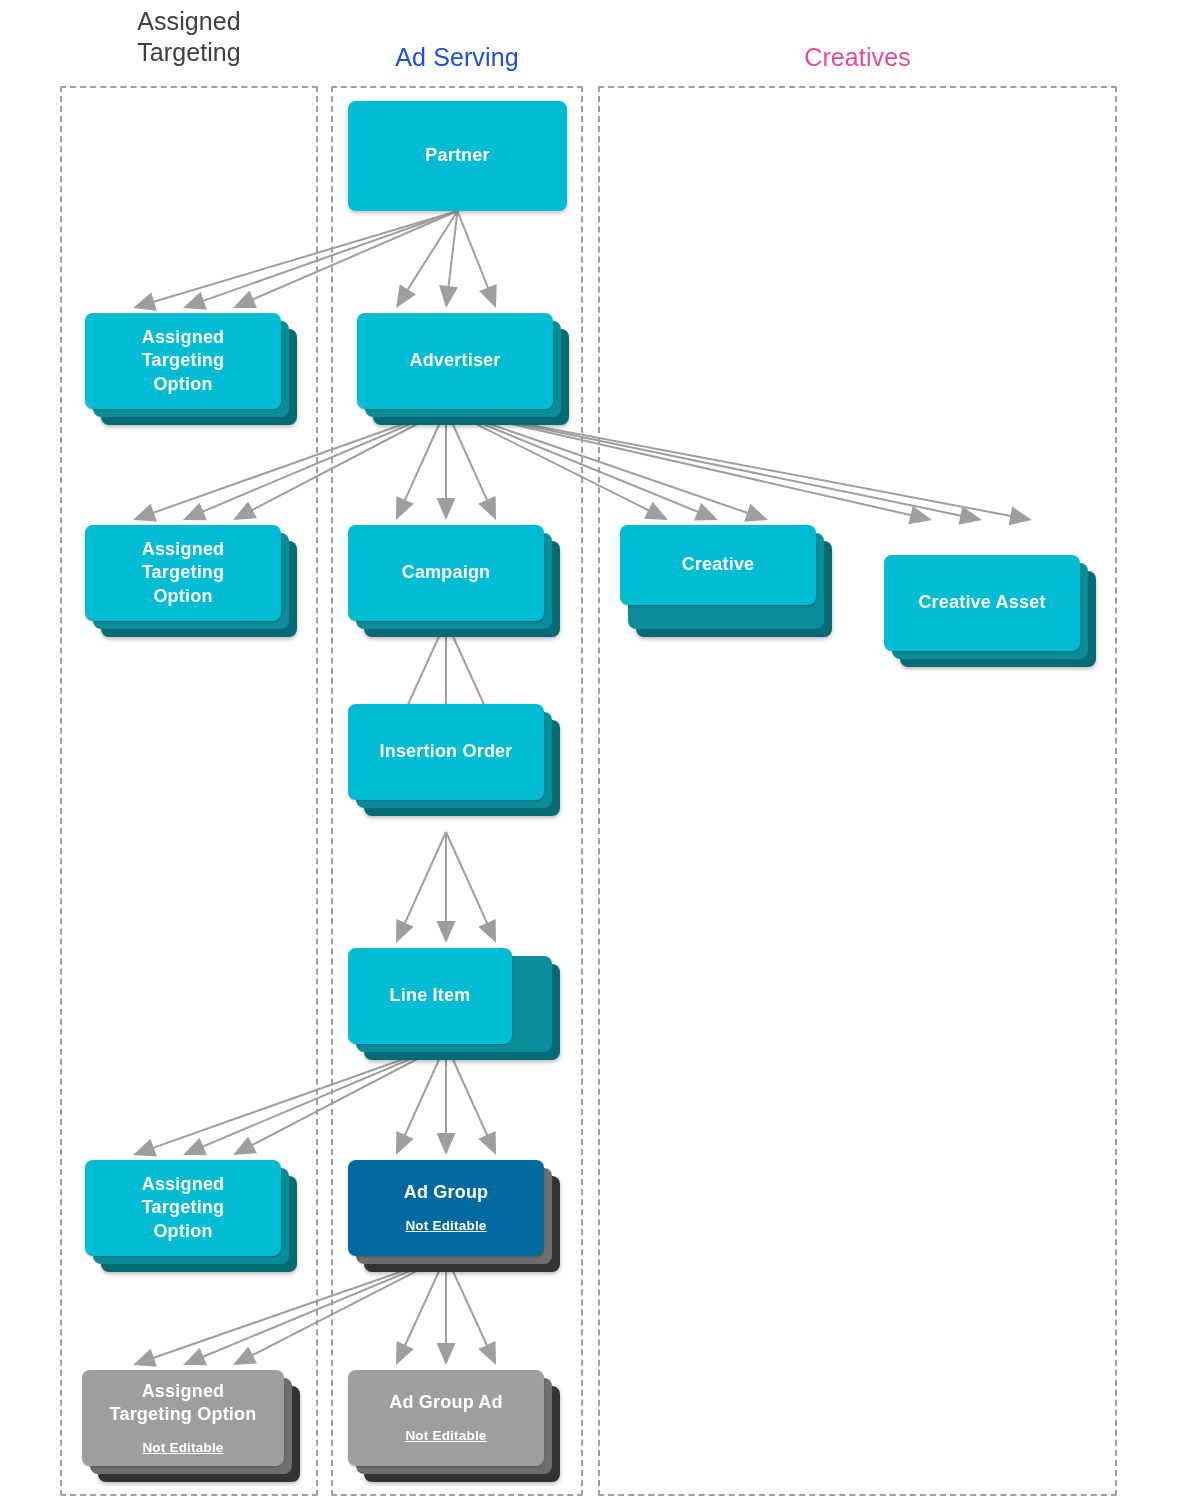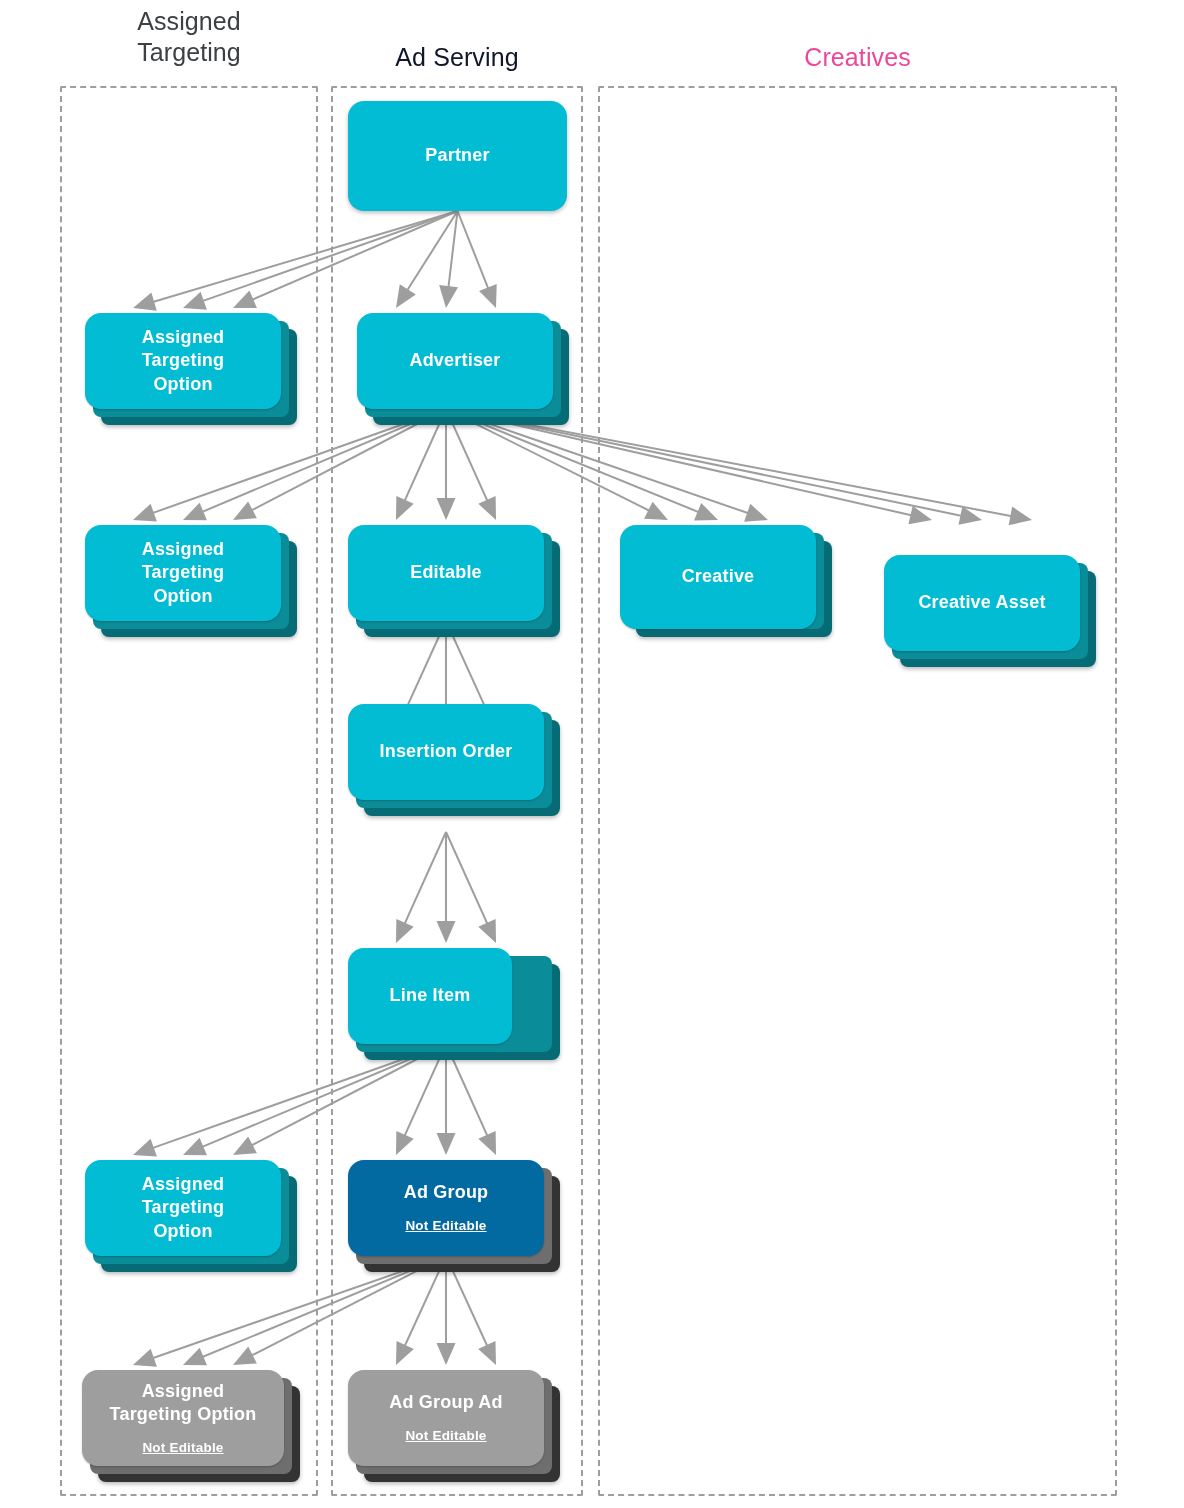--- a/index.html
+++ b/index.html
@@ -50,21 +50,21 @@
   .node .layer {
     position: absolute;
     border-radius: 8px;
     box-sizing: border-box;
   }
   .node .layer.s2 { filter: blur(0.2px); }
   .node .face {
     position: absolute;
     left: 0;
     top: 0;
-    border-radius: 16px;
+    border-radius: 8px;
     box-sizing: border-box;
     display: flex;
     flex-direction: column;
     align-items: center;
     justify-content: center;
     text-align: center;
     color: #ffffff;
     box-shadow: 0 1px 2px rgba(0,0,0,0.22);
   }
   .node .title {
@@ -192,21 +192,21 @@
     </svg>
 
   <div id="groups">
       <div class="col-group" style="left: 60px; top: 86px; width: 258px; height: 1410px; border-color: rgb(158, 158, 158);"></div>
       <div class="col-group" style="left: 331px; top: 86px; width: 252px; height: 1410px; border-color: rgb(158, 158, 158);"></div>
       <div class="col-group" style="left: 598px; top: 86px; width: 519px; height: 1410px; border-color: rgb(158, 158, 158);"></div>
     </div>
   <div id="titles">
       <div class="col-title" style="left: 60px; top: 6px; width: 258px; color: rgb(60, 64, 67); white-space: pre-line;">Assigned
 Targeting</div>
-      <div class="col-title" style="left: 331px; top: 42px; width: 252px; color: #0f172a; white-space: pre-line;">Ad Serving</div>
+      <div class="col-title" style="left: 331px; top: 42px; width: 252px; color: #1d4ed8; white-space: pre-line;">Ad Serving</div>
       <div class="col-title" style="left: 598px; top: 42px; width: 519px; color: #ec4899; white-space: pre-line;">Creatives</div>
     </div>
   <div id="nodes">
       <div class="node single" style="left: 348px; top: 101px; width: 219px; height: 110px;">
         <div class="face" style="width: 219px; height: 110px; background: rgb(2, 188, 212); color: rgb(255, 255, 255);">
           <div class="title">Partner</div>
         </div>
       </div>
       <div class="node" style="left: 85px; top: 313px; width: 196px; height: 96px;">
         <div class="layer s2" style="left: 16px; top: 16px; width: 196px; height: 96px; background: rgb(7, 107, 117); box-shadow: rgba(0, 0, 0, 0.28) 0px 2px 4px;"></div>
@@ -230,27 +230,27 @@
         <div class="face" style="width: 196px; height: 96px; background: rgb(2, 188, 212); color: rgb(255, 255, 255);">
           <div class="title">Assigned
 Targeting
 Option</div>
         </div>
       </div>
       <div class="node" style="left: 348px; top: 525px; width: 196px; height: 96px;">
         <div class="layer s2" style="left: 16px; top: 16px; width: 196px; height: 96px; background: rgb(7, 107, 117); box-shadow: rgba(0, 0, 0, 0.28) 0px 2px 4px;"></div>
         <div class="layer s1" style="left: 8px; top: 8px; width: 196px; height: 96px; background: rgb(11, 140, 153);"></div>
         <div class="face" style="width: 196px; height: 96px; background: rgb(2, 188, 212); color: rgb(255, 255, 255);">
-          <div class="title">Editable</div>
+          <div class="title">Campaign</div>
         </div>
       </div>
       <div class="node" style="left: 620px; top: 525px; width: 196px; height: 96px;">
         <div class="layer s2" style="left: 16px; top: 16px; width: 196px; height: 96px; background: rgb(7, 107, 117); box-shadow: rgba(0, 0, 0, 0.28) 0px 2px 4px;"></div>
         <div class="layer s1" style="left: 8px; top: 8px; width: 196px; height: 96px; background: rgb(11, 140, 153);"></div>
-        <div class="face" style="width: 196px; height: 104px; background: rgb(2, 188, 212); color: rgb(255, 255, 255);">
+        <div class="face" style="width: 196px; height: 80px; background: rgb(2, 188, 212); color: rgb(255, 255, 255);">
           <div class="title">Creative</div>
         </div>
       </div>
       <div class="node" style="left: 884px; top: 525px; width: 196px; height: 96px; margin-top: 30px;">
         <div class="layer s2" style="left: 16px; top: 16px; width: 196px; height: 96px; background: rgb(7, 107, 117); box-shadow: rgba(0, 0, 0, 0.28) 0px 2px 4px;"></div>
         <div class="layer s1" style="left: 8px; top: 8px; width: 196px; height: 96px; background: rgb(11, 140, 153);"></div>
         <div class="face" style="width: 196px; height: 96px; background: rgb(2, 188, 212); color: rgb(255, 255, 255);">
           <div class="title">Creative Asset</div>
         </div>
       </div>

